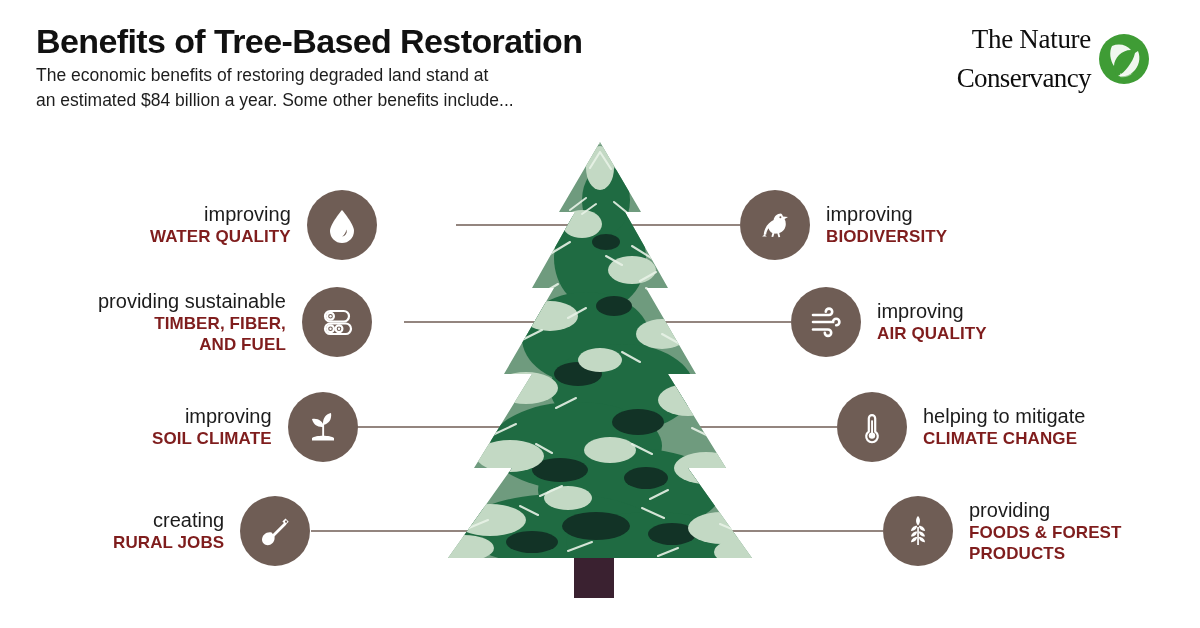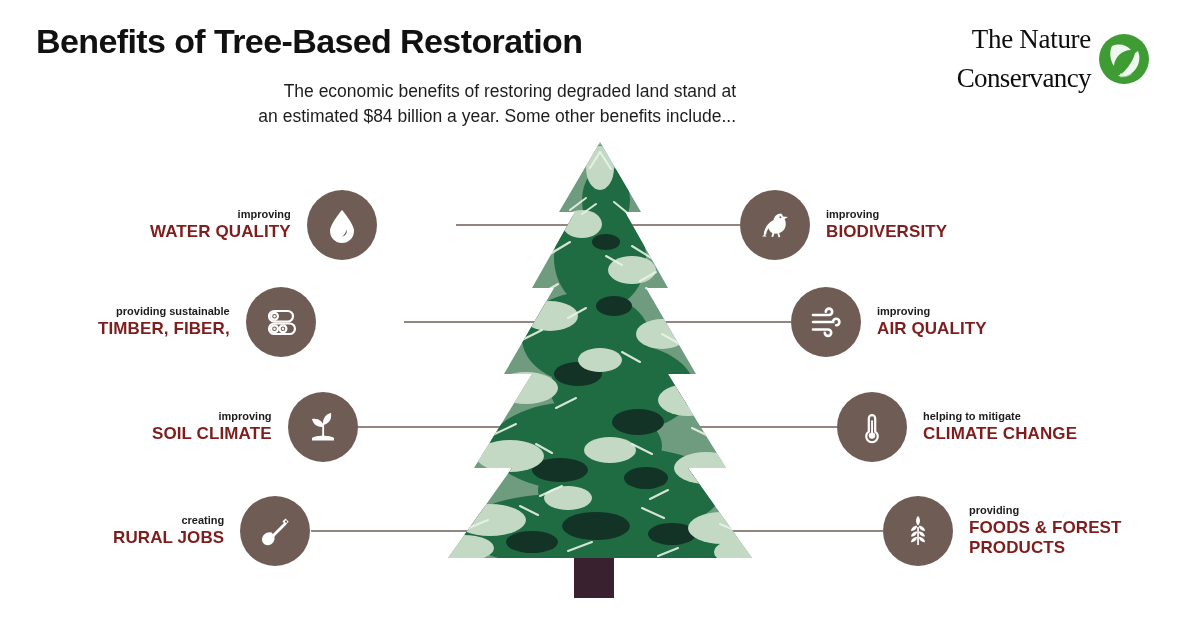--- a/index.html
+++ b/index.html
@@ -31,26 +31,25 @@
   #page-title {
     font-size: 34px;
     font-weight: bold;
     color: #111111;
     letter-spacing: -0.6px;
     line-height: 1.12;
     white-space: nowrap;
   }
 
   #subtitle {
-    margin-top: 19px;
+    margin-top: 3px;
     font-size: 17.5px;
     color: #1d1d1d;
     line-height: 1.45;
     font-weight: 400;
-    text-align: right;
   }
   #subtitle .sub-line { display: block; }
 
   
   #logo-block {
     position: absolute;
     right: 22px;
     top: 26px;
     display: flex;
     align-items: center;
@@ -105,23 +104,23 @@
   .benefit-icon svg { display: block; }
 
   .benefit-text {
     line-height: 1.2;
   }
   .benefit-node.left  .benefit-text { text-align: right; margin-right: 16px; }
   .benefit-node.right .benefit-text { text-align: left;  margin-left: 16px; }
 
   .benefit-lead {
     display: block;
-    font-size: 11px;
+    font-size: 20px;
     color: #1c1c1c;
-    font-weight: 700;
+    font-weight: 400;
     white-space: nowrap;
   }
   .benefit-main {
     display: block;
     font-size: 17px;
     color: #7f1d1d;
     font-weight: bold;
     letter-spacing: 0.1px;
     white-space: nowrap;
     margin-top: 1px;
@@ -268,20 +267,21 @@
         <path d="M24.4 24.6 c1 3.4 -1 6.4 -4.2 7 c2.2 -1.6 3.6 -4 4.2 -7 Z" fill="#6f5d55"></path>
       </svg>
     </div>
   </div>
 
   <div class="benefit-node left" style="left:98px; top:287px;">
     <div class="benefit-text">
       <span class="benefit-lead">providing sustainable</span>
       <span class="benefit-main">
         <span class="ml">TIMBER, FIBER,</span>
+        <span class="ml">AND FUEL</span>
       </span>
     </div>
     <div class="benefit-icon">
       <svg width="42" height="42" viewBox="0 0 42 42">
         <g fill="none" stroke="#ffffff" stroke-width="2.2">
           <rect x="9" y="10" width="24" height="10.5" rx="5.25"></rect>
           <rect x="9" y="22.5" width="26" height="10.5" rx="5.25"></rect>
           <circle cx="14.5" cy="15.2" r="3.4"></circle>
           <circle cx="14.5" cy="27.7" r="3.4"></circle>
           <circle cx="23" cy="27.7" r="3.4"></circle>

